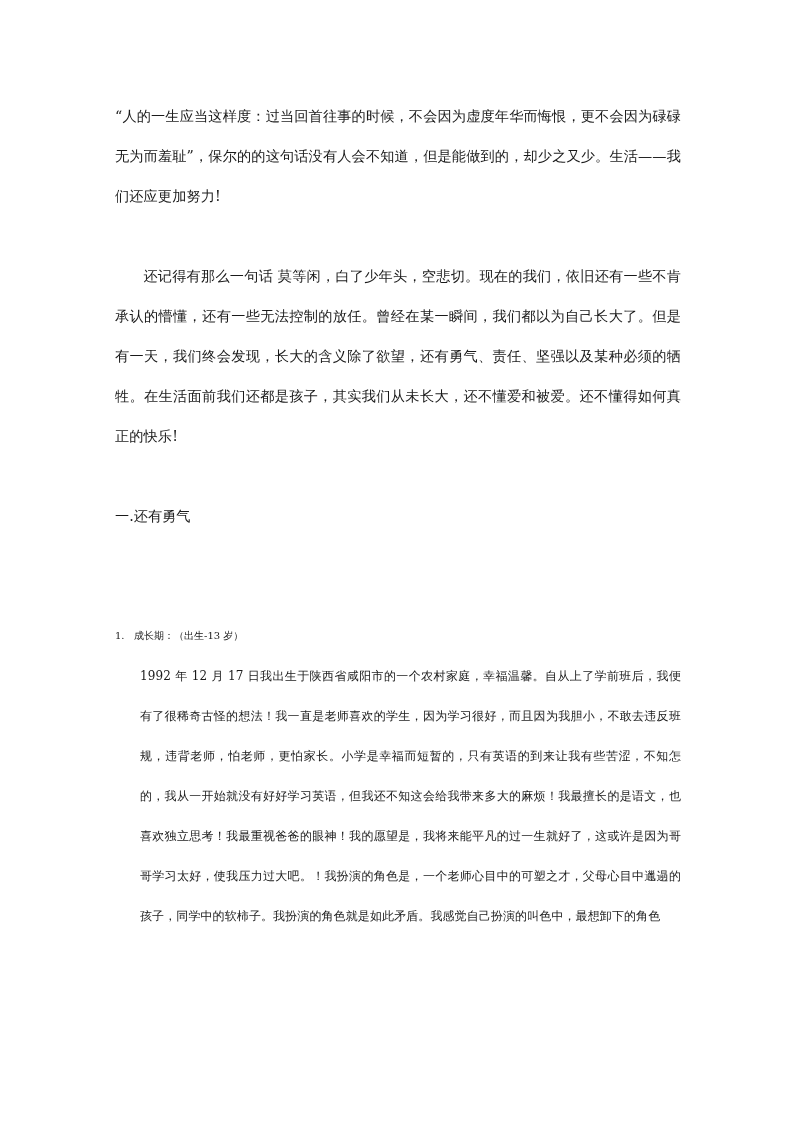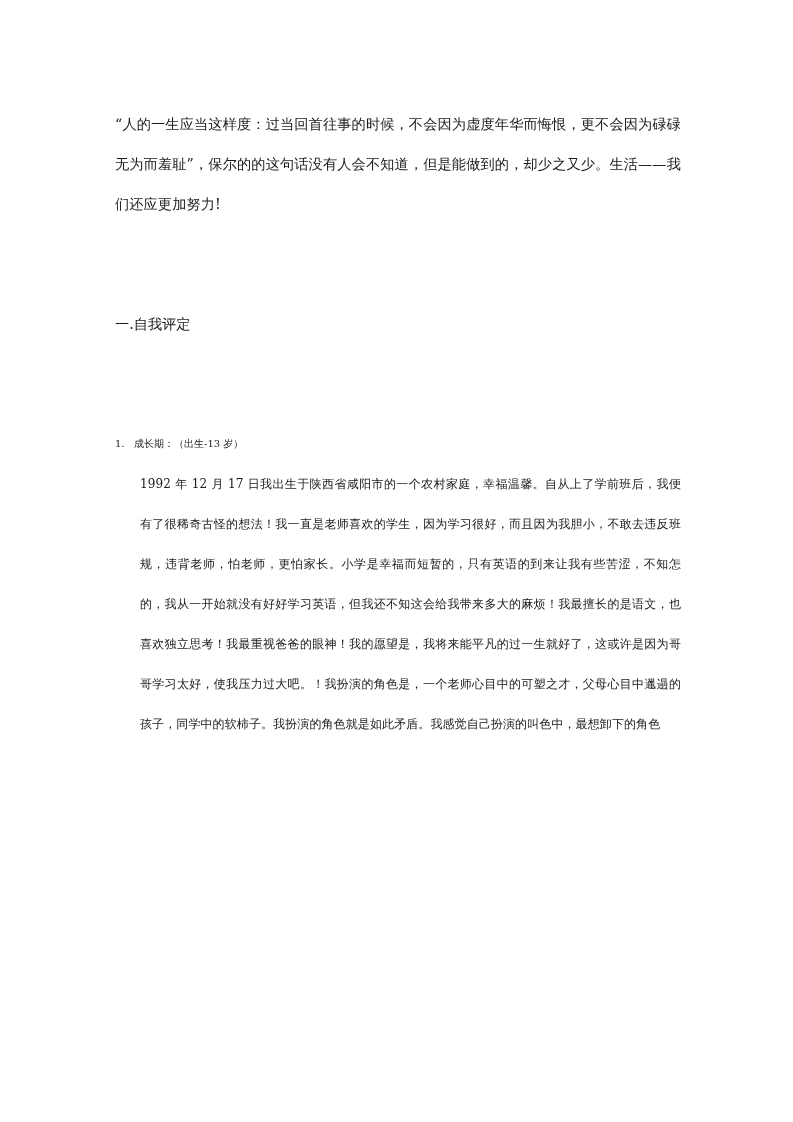--- a/index.html
+++ b/index.html
@@ -8,21 +8,21 @@
     background: #ffffff;
   }
   body {
     font-family: "DejaVu Serif", "Liberation Serif", serif;
     color: #1a1a1a;
   }
   .page {
     position: relative;
     width: 793px;
     height: 1006px;
-    margin: 8px auto;
+    margin: 0 auto;
     background: #ffffff;
     overflow: hidden;
     box-sizing: border-box;
   }
   .content {
     position: absolute;
     left: 115px;
     top: 96px;
     width: 566px;
   }
@@ -67,24 +67,25 @@
   }
 </style>
 </head>
 <body>
 
 <div class="page">
   <div class="content">
 
     <p class="para para-quote">“人的一生应当这样度：过当回首往事的时候，不会因为虚度年华而悔恨，更不会因为碌碌无为而羞耻”，保尔的的这句话没有人会不知道，但是能做到的，却少之又少。生活——我们还应更加努力!</p>
 
+    <p class="para para-indent">还记得有那么一句话 莫等闲，白了少年头，空悲切。现在的我们，依旧还有一些不肯承认的懵懂，还有一些无法控制的放任。曾经在某一瞬间，我们都以为自己长大了。但是有一天，我们终会发现，长大的含义除了欲望，还有勇气、责任、坚强以及某种必须的牺牲。在生活面前我们还都是孩子，其实我们从未长大，还不懂爱和被爱。还不懂得如何真正的快乐!</p>
 
     <div class="spacer-sm"></div>
 
-    <p class="heading">一.自我评定</p>
+    <p class="heading">一.还有勇气</p>
 
     <div class="spacer-sm"></div>
 
 
     <div class="spacer-sm"></div>
 
     <p class="list-item">1.   成长期：（出生-13 岁）</p>
 
     <p class="body-block">1992 年 12 月 17 日我出生于陕西省咸阳市的一个农村家庭，幸福温馨。自从上了学前班后，我便有了很稀奇古怪的想法！我一直是老师喜欢的学生，因为学习很好，而且因为我胆小，不敢去违反班规，违背老师，怕老师，更怕家长。小学是幸福而短暂的，只有英语的到来让我有些苦涩，不知怎的，我从一开始就没有好好学习英语，但我还不知这会给我带来多大的麻烦！我最擅长的是语文，也喜欢独立思考！我最重视爸爸的眼神！我的愿望是，我将来能平凡的过一生就好了，这或许是因为哥哥学习太好，使我压力过大吧。！我扮演的角色是，一个老师心目中的可塑之才，父母心目中邋遢的孩子，同学中的软柿子。我扮演的角色就是如此矛盾。我感觉自己扮演的叫色中，最想卸下的角色</p>
 

